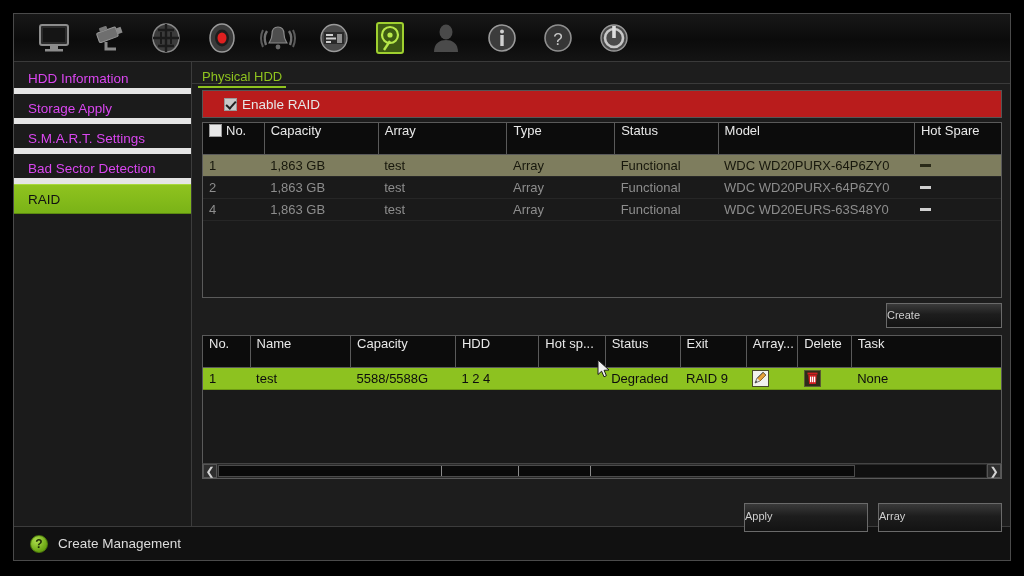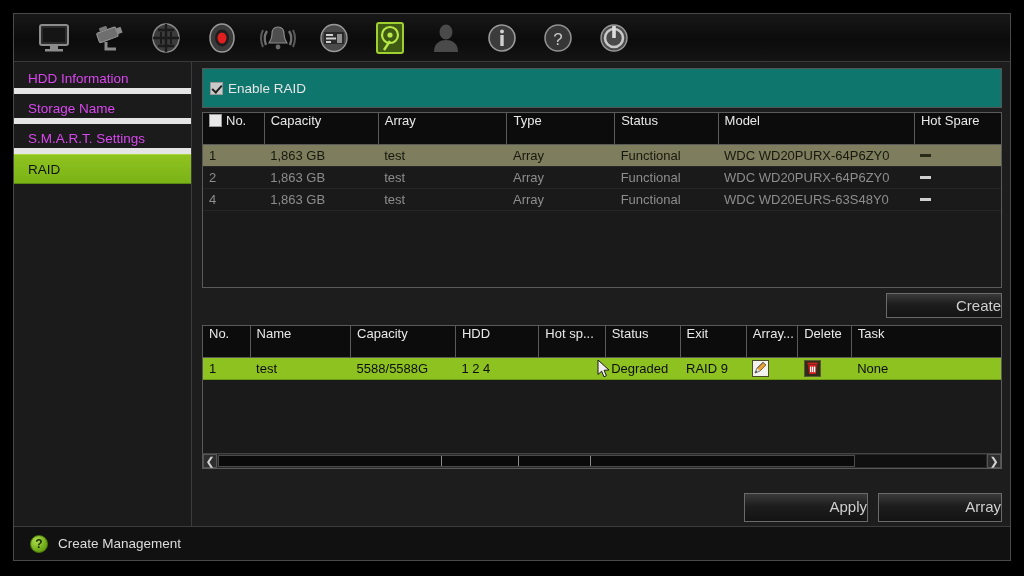--- a/index.html
+++ b/index.html
@@ -88,25 +88,25 @@
     font-size: 13px;
     padding: 0 4px 2px 4px;
     border-bottom: 2px solid #8fc31f;
     cursor: pointer;
   }
 
   .pane { padding: 6px 8px 0 10px; }
 
   
   .enable-box {
-    background: #0f766e;
+    background: #b91c1c;
     border: 1px solid #555;
-    height: 40px;
+    height: 28px;
     display: flex; align-items: center;
-    padding-left: 7px;
+    padding-left: 21px;
     margin-bottom: 4px;
   }
   .cbx {
     width: 13px; height: 13px;
     background: #e8e8e8;
     border: 1px solid #9a9a9a;
     position: relative;
     display: inline-block;
     flex: 0 0 13px;
     cursor: pointer;
@@ -183,25 +183,25 @@
 
   
   .create-row {
     display: flex; justify-content: flex-end;
     margin-top: 5px; margin-bottom: 7px;
   }
   .btn {
     background: linear-gradient(#3a3a3a, #1d1d1d 45%, #131313);
     border: 1px solid #6a6a6a;
     color: #cfcfcf;
-    font-size: 15px;
+    font-size: 11px;
     height: 25px;
     min-width: 116px;
     cursor: pointer;
-    text-align: right;
+    text-align: left;
     line-height: 23px;
   }
 
   
   .bot-table-box {
     height: 128px;
     background: #1a1a1a;
     border: 1px solid #5a5a5a;
     border-bottom: none;
     overflow: hidden;
@@ -391,32 +391,38 @@
       </div>
     </div>
 
     <div class="body">
 
       <div class="sidebar">
         <div class="side-item">
           <span>HDD Information</span>
         </div>
         <div class="side-item">
-          <span>Storage Name</span>
+          <span>Storage Apply</span>
         </div>
         <div class="side-item">
           <span>S.M.A.R.T. Settings</span>
         </div>
+        <div class="side-item">
+          <span>Bad Sector Detection</span>
+        </div>
         <div class="side-item active">
           <span>RAID</span>
         </div>
       </div>
 
       <div class="content">
 
+        <div class="tabbar">
+          <span class="tab">Physical HDD</span>
+        </div>
 
         <div class="pane">
 
           <div class="enable-box">
             <span class="cbx checked dark"></span>
             <span class="enable-label">Enable RAID</span>
           </div>
 
           <div class="top-table-box">
             <table class="grid">

